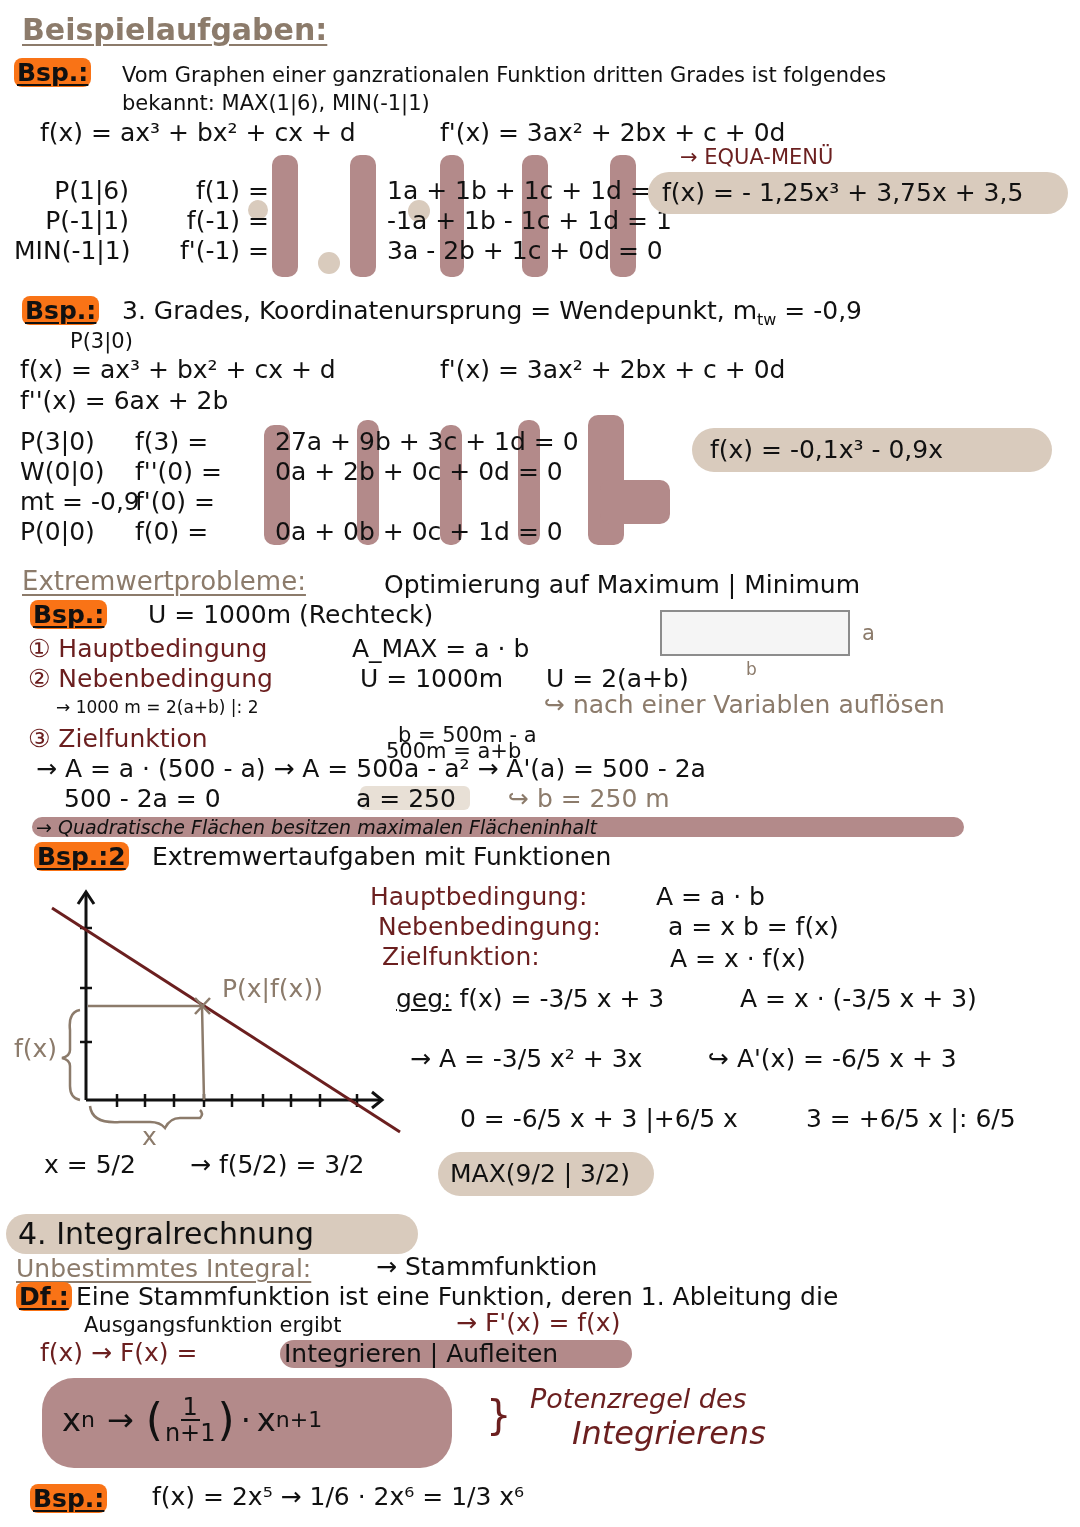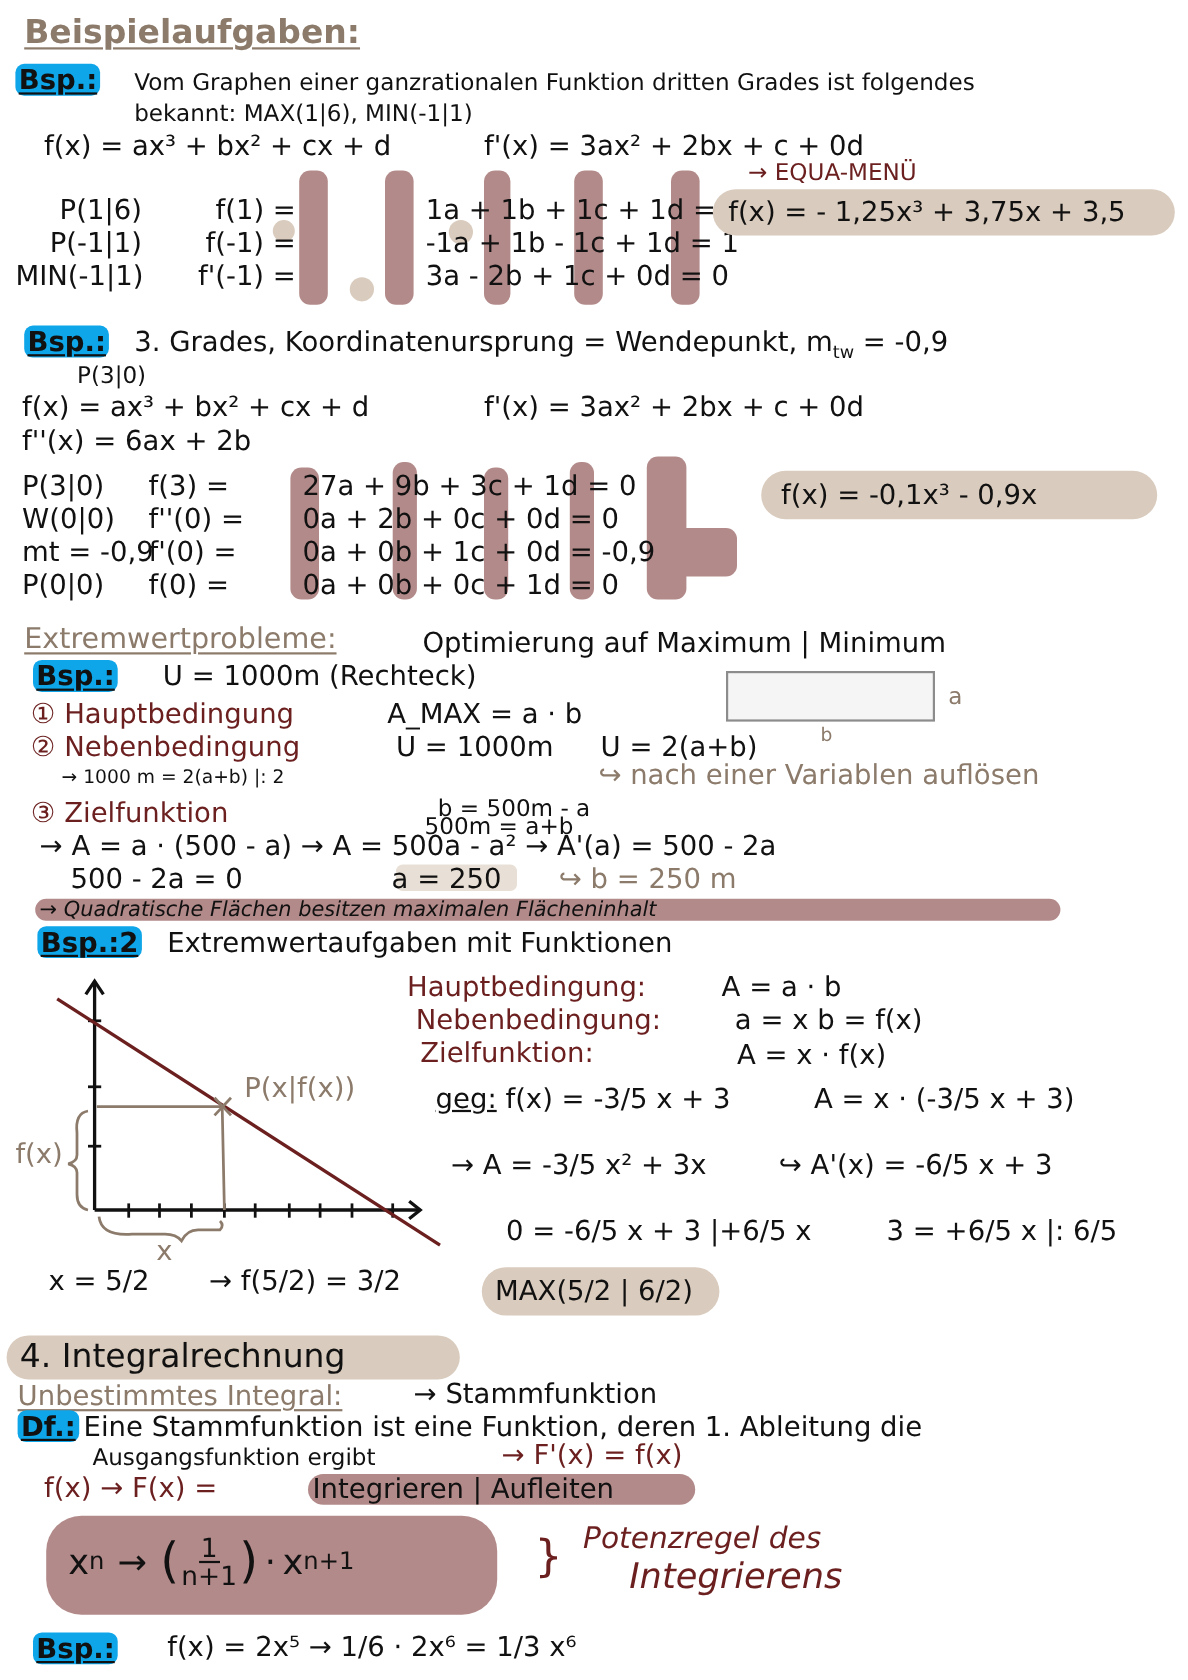--- a/index.html
+++ b/index.html
@@ -5,21 +5,21 @@
   html, body { margin: 0; padding: 0; background: #ffffff; }
   body { width: 1080px; height: 1527px; position: relative; overflow: hidden;
          font-family: "DejaVu Sans", sans-serif; color: #111; }
   .abs { position: absolute; white-space: nowrap; }
   .hw { font-family: "DejaVu Sans", sans-serif; font-size: 25px; line-height: 30px; color: #111; }
   .hw-sm { font-size: 21px; line-height: 26px; }
   .brown { color: #6b1f1f; }
   .tan { color: #8c7b6b; }
   .title-tan { color: #8c7b6b; text-decoration: underline; text-decoration-thickness: 2px; text-underline-offset: 4px; }
   .bsp { font-weight: bold; text-decoration: underline; text-decoration-thickness: 2px; text-underline-offset: 3px;
-         background: #0ea5e9; border-radius: 8px; padding: 0 3px; }
+         background: #f97316; border-radius: 8px; padding: 0 3px; }
   .pill-tan { background: #d9cbbd; border-radius: 22px; }
   .pill-rose { background: #b38a8a; border-radius: 14px; }
   .col-hl { position: absolute; background: #b38a8a; border-radius: 10px; }
   .dot-hl { position: absolute; background: #d9cbbd; border-radius: 50%; }
   .eq-row { display: flex; gap: 0; }
   .eq-label { width: 115px; display: inline-block; }
   .eq-fn { width: 140px; display: inline-block; }
   .frac { display: inline-flex; flex-direction: column; align-items: center; vertical-align: middle;
           font-size: 20px; line-height: 20px; margin: 0 2px; }
   .frac .num { border-bottom: 2px solid #111; padding: 0 2px; }
@@ -93,21 +93,20 @@
       <span style="padding-left:0">27a + 9b + 3c + 1d = 0</span>
     </div>
   <div class="eq-row">
       <span class="eq-label">W(0|0)</span>
       <span class="eq-fn">f''(0) =</span>
       <span style="padding-left:0"> 0a + 2b + 0c + 0d = 0</span>
     </div>
   <div class="eq-row">
       <span class="eq-label">mt = -0,9</span>
       <span class="eq-fn">f'(0) =</span>
-      <span style="padding-left:0"> 0a + 0b + 1c + 0d = -0,9</span>
     </div>
   <div class="eq-row">
       <span class="eq-label">P(0|0)</span>
       <span class="eq-fn">f(0) =</span>
       <span style="padding-left:0"> 0a + 0b + 0c + 1d = 0</span>
     </div>
 </div>
 <div class="abs hw pill-tan" style="left:692px; top:428px; width:360px; height:44px; line-height:44px; padding-left:18px; box-sizing:border-box;">f(x) = -0,1x³ - 0,9x</div>
 
 <div class="abs hw title-tan" style="left:22px; top:566px; font-size:26px;">Extremwertprobleme:</div>
@@ -197,21 +196,21 @@
 
 <div class="abs hw" style="left:396px; top:984px;">
   <span style="text-decoration:underline;">geg:</span>
   <span>f(x) = -3/5 x + 3</span>
 </div>
 <div class="abs hw" style="left:740px; top:984px;">A = x · (-3/5 x + 3)</div>
 <div class="abs hw" style="left:410px; top:1044px;">→ A = -3/5 x² + 3x</div>
 <div class="abs hw" style="left:708px; top:1044px;">↪ A'(x) = -6/5 x + 3</div>
 <div class="abs hw" style="left:460px; top:1104px;">0 = -6/5 x + 3  |+6/5 x</div>
 <div class="abs hw" style="left:806px; top:1104px;">3 = +6/5 x |: 6/5</div>
-<div class="abs hw pill-tan" style="left:438px; top:1152px; width:216px; height:44px; line-height:44px; padding-left:12px; box-sizing:border-box;">MAX(5/2 | 6/2)</div>
+<div class="abs hw pill-tan" style="left:438px; top:1152px; width:216px; height:44px; line-height:44px; padding-left:12px; box-sizing:border-box;">MAX(9/2 | 3/2)</div>
 
 <div class="abs hw pill-tan" style="left:6px; top:1214px; width:412px; height:40px; line-height:40px; font-size:30px; padding-left:12px; box-sizing:border-box;">4. Integralrechnung</div>
 <div class="abs hw title-tan" style="left:16px; top:1254px;">Unbestimmtes Integral:</div>
 <div class="abs hw" style="left:376px; top:1252px;">→ Stammfunktion</div>
 <div class="abs hw" style="left:16px; top:1282px;">
   <span class="bsp">Df.:</span>
 </div>
 <div class="abs hw" style="left:76px; top:1282px;">Eine Stammfunktion ist eine Funktion, deren 1. Ableitung die</div>
 <div class="abs hw hw-sm" style="left:84px; top:1312px;">Ausgangsfunktion ergibt</div>
 <div class="abs hw brown" style="left:456px; top:1308px;">→ F'(x) = f(x)</div>

